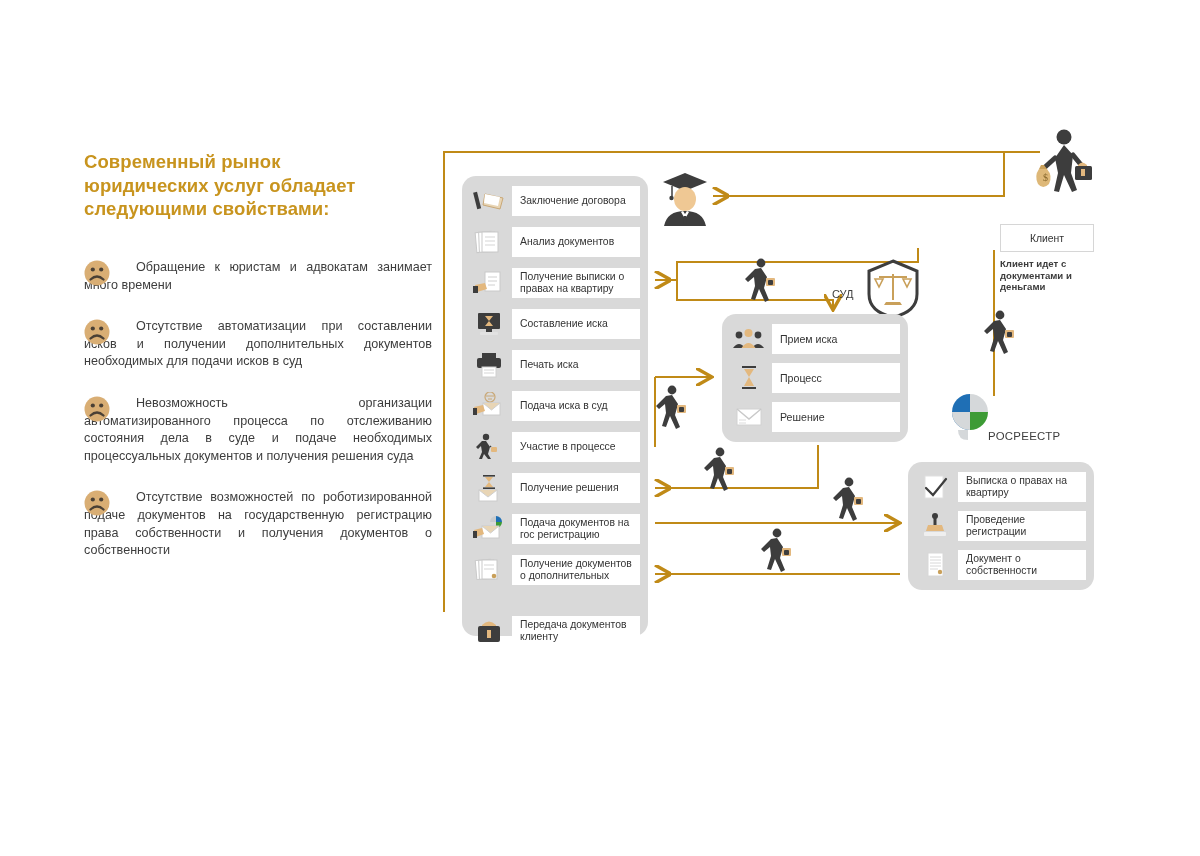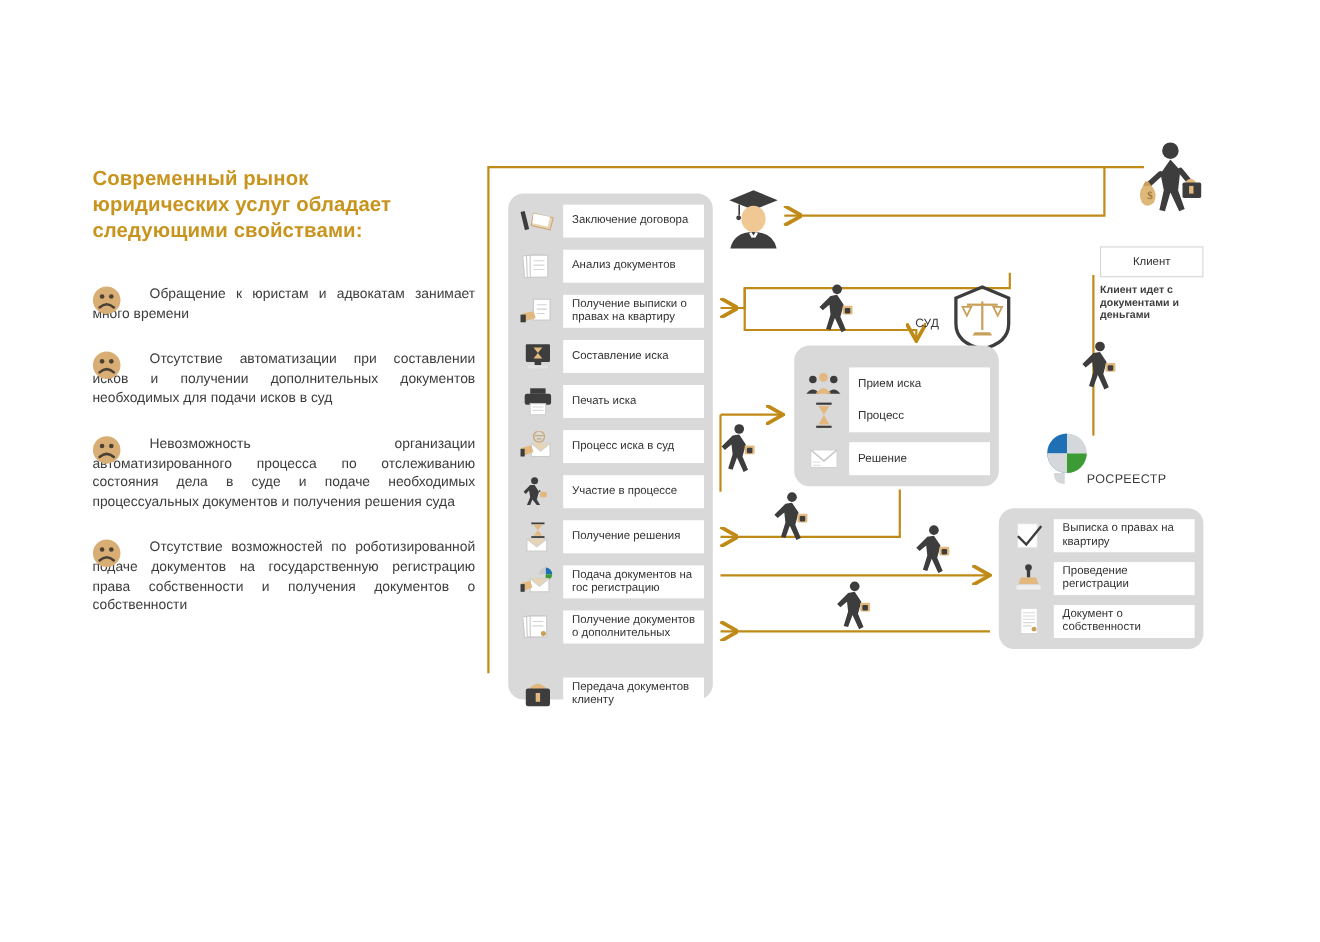--- a/index.html
+++ b/index.html
@@ -235,21 +235,21 @@
       <span class="ico">
         <svg viewBox="0 0 32 28" width="32" height="28">
           <circle cx="17" cy="5" r="5" fill="none" stroke="#c9a877" stroke-width="1.2"></circle>
           <path d="M13 4 h8 M15 7 h4" stroke="#c9a877" stroke-width="1"></path>
           <rect x="10" y="11" width="17" height="12" fill="#fff" stroke="#cccccc"></rect>
           <path d="M10 11 L18.5 18 L27 11" fill="#E8D5B5" stroke="#cfcfcf"></path>
           <path d="M1 15 L10 13 L12 19 L3 22 Z" fill="#E3B87E"></path>
           <rect x="0" y="16" width="4" height="7" fill="#3d3d3d"></rect>
         </svg>
       </span>
-      <span class="lbl">Процесс иска в суд</span>
+      <span class="lbl">Подача иска в суд</span>
     </div>
 
     <div class="prow" style="top:256px">
       <span class="ico">
         <svg viewBox="0 0 32 28" width="32" height="28">
           <circle cx="13" cy="4" r="3.2" fill="#3d3d3d"></circle>
           <path d="M13 8 L17 14 L15 21 L18 26 L15 26 L11 21 L9 26 L6 26 L9 19 L8 13 L5 16 L3 14 L9 8 Z" fill="#3d3d3d"></path>
           <rect x="18" y="14" width="6" height="5" rx="1" fill="#E3B87E"></rect>
           <path d="M17 13 L18 14" stroke="#3d3d3d" stroke-width="1.5"></path>
         </svg>
@@ -351,21 +351,21 @@
     <svg viewBox="0 0 62 62" width="62" height="62">
       <path d="M31 3 L55 13 L55 36 Q55 54 31 59 Q7 54 7 36 L7 13 Z" fill="none" stroke="#3d3d3d" stroke-width="3"></path>
       <rect x="30" y="16" width="2" height="26" fill="#C9A05A"></rect>
       <rect x="17" y="18" width="28" height="2" fill="#C9A05A"></rect>
       <path d="M13 21 L21 21 L17 29 Z" fill="none" stroke="#C9A05A" stroke-width="1.6"></path>
       <path d="M41 21 L49 21 L45 29 Z" fill="none" stroke="#C9A05A" stroke-width="1.6"></path>
       <path d="M24 44 L38 44 L40 47 L22 47 Z" fill="#C9A05A"></path>
     </svg>
   </div>
   <div class="panel" id="court-panel">
-    <div class="prow" style="top:20px">
+    <div class="prow" style="top:10px">
       <span class="ico">
         <svg viewBox="0 0 34 28" width="34" height="28">
           <circle cx="7" cy="10" r="3.4" fill="#3d3d3d"></circle>
             <path d="M1 23 Q7 15 13 23 Z" fill="#3d3d3d"></path>
           <circle cx="26" cy="10" r="3.4" fill="#3d3d3d"></circle>
             <path d="M20 23 Q26 15 32 23 Z" fill="#3d3d3d"></path>
           <circle cx="16.5" cy="8" r="4" fill="#E3B87E"></circle>
             <path d="M9.5 23 Q16.5 13 23.5 23 Z" fill="#E3B87E"></path>
         </svg>
       </span>

